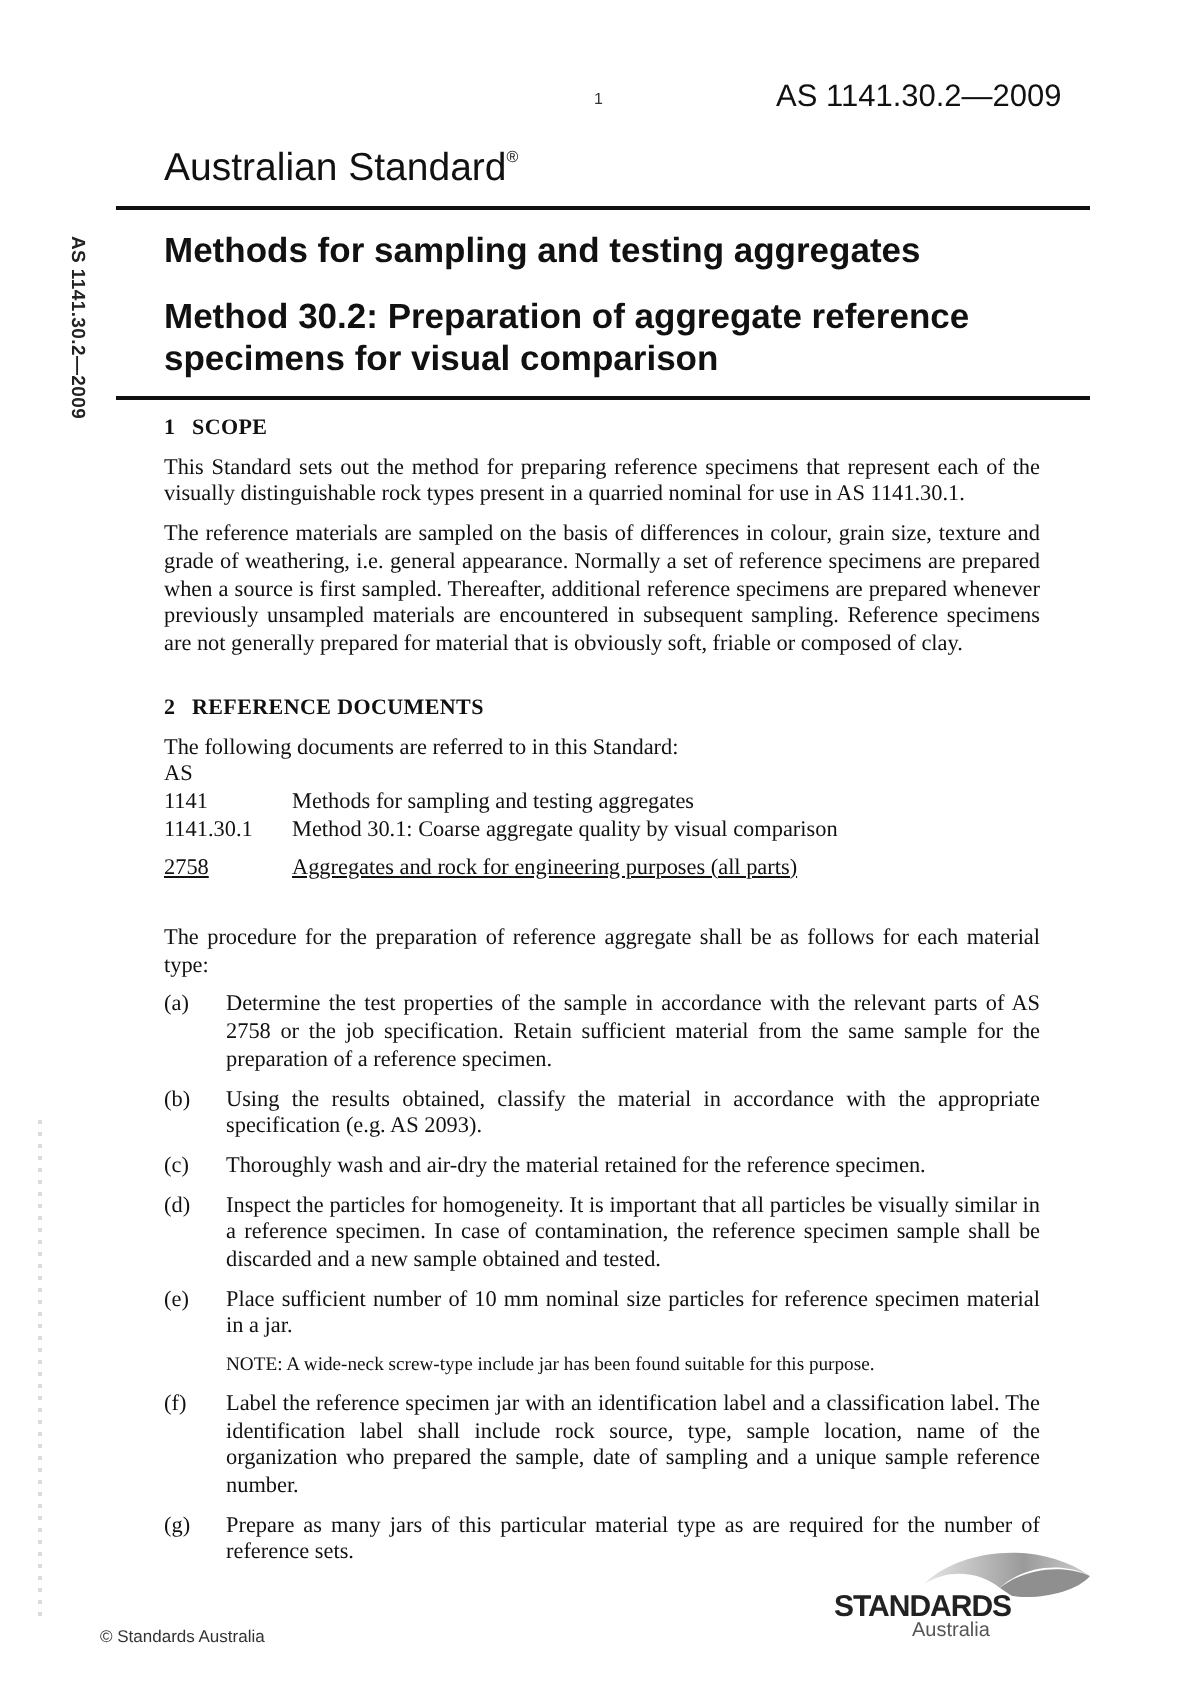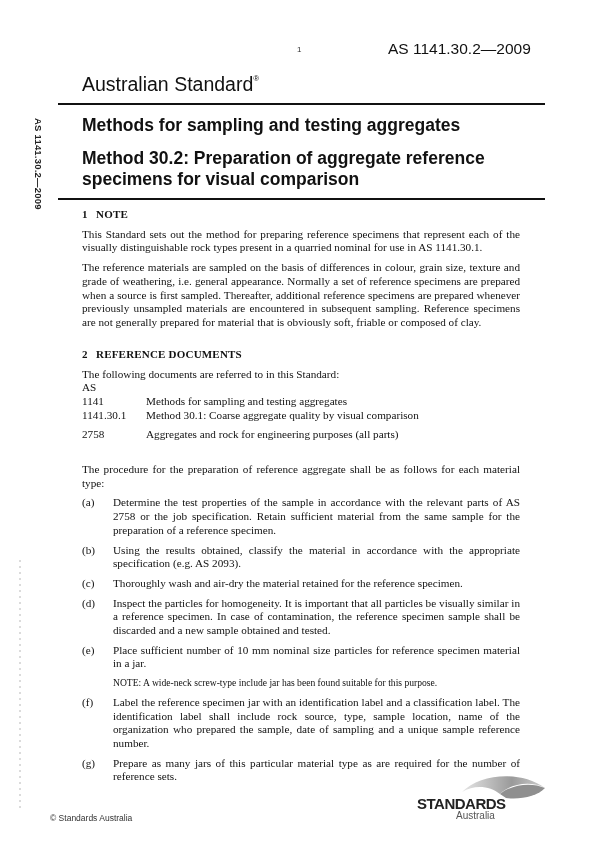--- a/index.html
+++ b/index.html
@@ -51,38 +51,38 @@
 
 <div class="abs sans" id="series-title">Methods for sampling and testing aggregates</div>
 <div class="abs sans" id="method-title">
   <div>Method 30.2:  Preparation of aggregate reference</div>
   <div>specimens for visual comparison</div>
 </div>
 
 <div class="abs rule" id="rule-bottom"></div>
 
 <div class="abs serif content" style="top:208px;">
-  <div class="h"><span class="num">1</span><span>NOTE</span></div>
+  <div class="h"><span class="num">1</span><span>SCOPE</span></div>
   <p class="para" style="margin-top:6px;">This Standard sets out the method for preparing reference specimens that represent each of the visually distinguishable rock types present in a quarried nominal for use in AS 1141.30.1.</p>
   <p class="para" style="margin-top:6px;">The reference materials are sampled on the basis of differences in colour, grain size, texture and grade of weathering, i.e. general appearance. Normally a set of reference specimens are prepared when a source is first sampled. Thereafter, additional reference specimens are prepared whenever previously unsampled materials are encountered in subsequent sampling. Reference specimens are not generally prepared for material that is obviously soft, friable or composed of clay.</p>
 </div>
 
 <div class="abs serif content" style="top:348px;">
   <div class="h"><span class="num">2</span><span>REFERENCE DOCUMENTS</span></div>
   <p class="para" style="margin-top:6px;">The following documents are referred to in this Standard:</p>
   <div style="margin-top:0;">AS</div>
   <div class="ref-row">
       <span class="code">1141</span>
       <span>Methods for sampling and testing aggregates</span>
     </div>
   <div class="ref-row">
       <span class="code">1141.30.1</span>
       <span>Method 30.1:  Coarse aggregate quality by visual comparison</span>
     </div>
-  <div class="ref-row" style="margin-top:5px;">
+  <div class="ref-row" style="margin-top:5px;text-decoration:underline;">
       <span class="code">2758</span>
       <span>Aggregates and rock for engineering purposes (all parts)</span>
     </div>
 </div>
 
 <div class="abs serif content" style="top:457px;">
   <p class="para" style="margin-top:6px;">The procedure for the preparation of reference aggregate shall be as follows for each material type:</p>
 
   <div class="item" style="margin-top:6px;">
       <span class="lbl">(a)</span>

